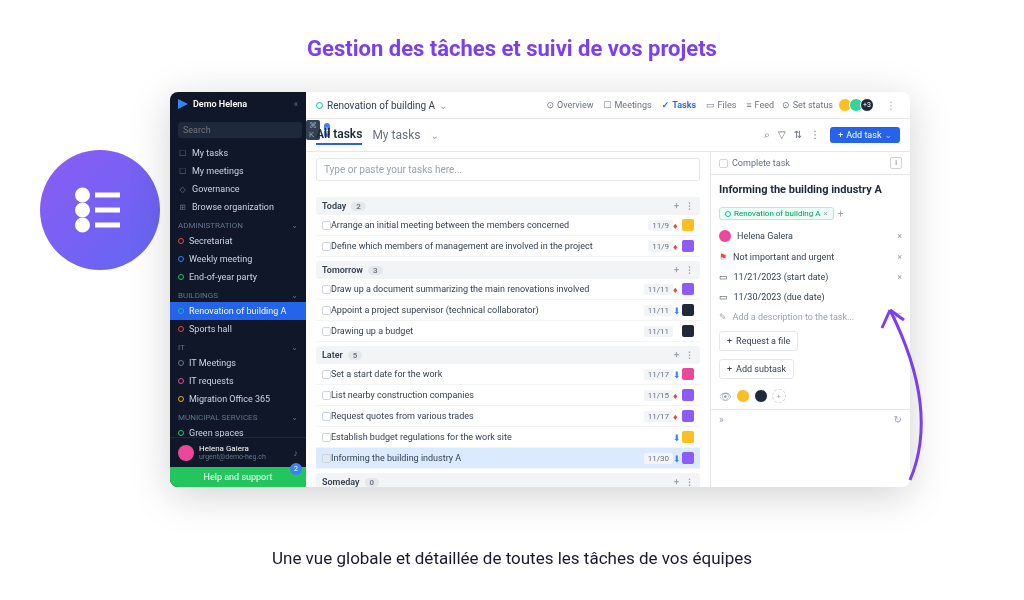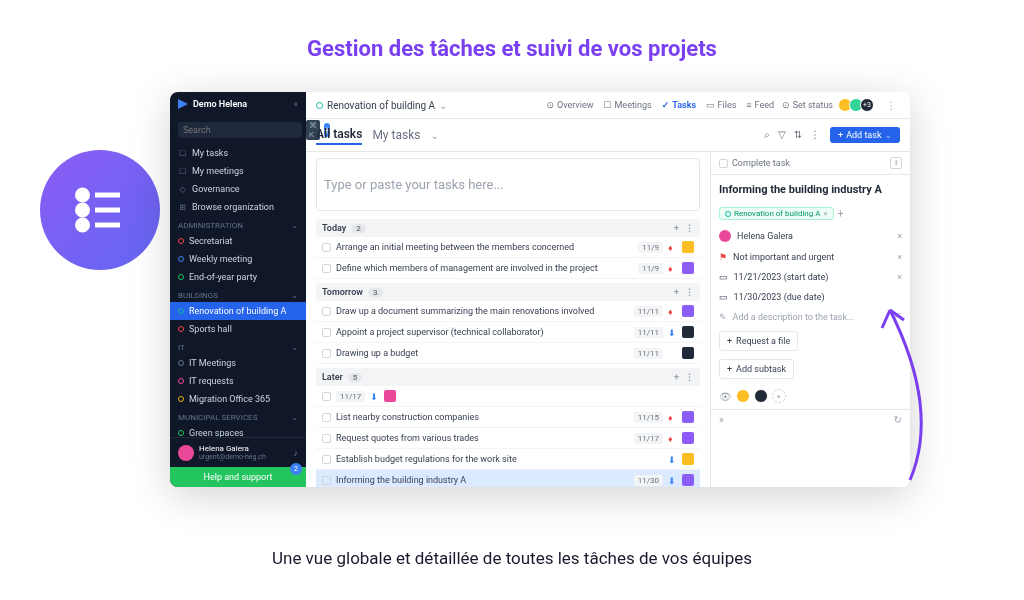--- a/index.html
+++ b/index.html
@@ -43,26 +43,26 @@
 .av{width:14px;height:14px;border-radius:50%;border:1px solid #fff;margin-left:-3px}
 .av1{background:#fbbf24}.av2{background:#34d399}.av3{background:#1f2937;color:#fff;font-size:7px;display:flex;align-items:center;justify-content:center}
 .menu-dots{color:#9ca3af;padding:0 4px}
 .filterbar{display:flex;align-items:center;padding:6px 10px;gap:10px;border-bottom:1px solid #e5e7eb}
 .ft-tab{font-size:12px;color:#6b7280;padding:2px 0;cursor:pointer}
 .ft-tab.active{color:#1f2937;font-weight:600;border-bottom:2px solid #2563eb}
 .ft-icons{margin-left:auto;display:flex;gap:8px;color:#6b7280;font-size:10px}
 .addtask{background:#2563eb;color:#fff;padding:3px 8px;border-radius:3px;font-size:9px;display:flex;align-items:center;gap:3px}
 .content{display:flex;flex:1;min-height:0}
 .tasklist{flex:1;padding:6px 10px;overflow-y:auto;min-width:0}
-.task-input{width:100%;border:1px solid #e5e7eb;border-radius:3px;padding:18px 7px;font-size:13px;color:#9ca3af;margin-bottom:8px}
+.task-input{width:100%;border:1px solid #e5e7eb;border-radius:3px;padding:5px 7px;font-size:10px;color:#9ca3af;margin-bottom:16px}
 .group{margin-bottom:4px}
 .group-head{background:#f3f4f6;padding:4px 6px;border-radius:3px;display:flex;align-items:center;gap:5px;font-size:9px;font-weight:600;color:#374151}
 .group-count{background:#e5e7eb;border-radius:7px;padding:0 5px;font-size:8px;color:#6b7280}
 .group-head .gh-actions{margin-left:auto;display:flex;gap:6px;color:#9ca3af}
-.task{display:flex;align-items:center;padding:4px 6px;gap:5px;font-size:9px;color:#374151;border-bottom:1px solid #f3f4f6}
+.task{display:flex;align-items:center;padding:4px 6px;font-size:9px;color:#374151;border-bottom:1px solid #f3f4f6}
 .task.selected{background:#dbeafe}
 .task-check{width:9px;height:9px;border:1px solid #d1d5db;border-radius:2px;flex-shrink:0}
 .task-title{flex:1;overflow:hidden;text-overflow:ellipsis;white-space:nowrap}
 .task-date{background:#f3f4f6;padding:1px 4px;border-radius:2px;font-size:8px;color:#6b7280}
 .task-pri{width:9px;height:9px;flex-shrink:0}
 .pri-fire{color:#ef4444}.pri-down{color:#3b82f6}
 .task-av{width:12px;height:12px;border-radius:2px;flex-shrink:0}
 .tav1{background:#fbbf24}.tav2{background:#8b5cf6}.tav3{background:#1f2937}.tav4{background:#ec4899}
 .no-tasks{padding:4px 6px;font-size:13px;color:#9ca3af}
 .detail{width:200px;border-left:1px solid #e5e7eb;display:flex;flex-direction:column;font-size:9px}
@@ -320,20 +320,21 @@
               <div class="group-head">
                 <span>Later</span>
                 <span class="group-count">5</span>
                 <div class="gh-actions">
                   <span>+</span>
                   <span>⋮</span>
                 </div>
               </div>
               <div class="task ">
                 <div class="task-check"></div>
+                <div class="task-title">Set a start date for the work</div>
                 <span class="task-date">11/17</span>
                 <span class="task-pri pri-down">⬇</span>
                 <div class="task-av tav4"></div>
               </div>
               <div class="task ">
                 <div class="task-check"></div>
                 <div class="task-title">List nearby construction companies</div>
                 <span class="task-date">11/15</span>
                 <span class="task-pri pri-fire">♦</span>
                 <div class="task-av tav2"></div>

